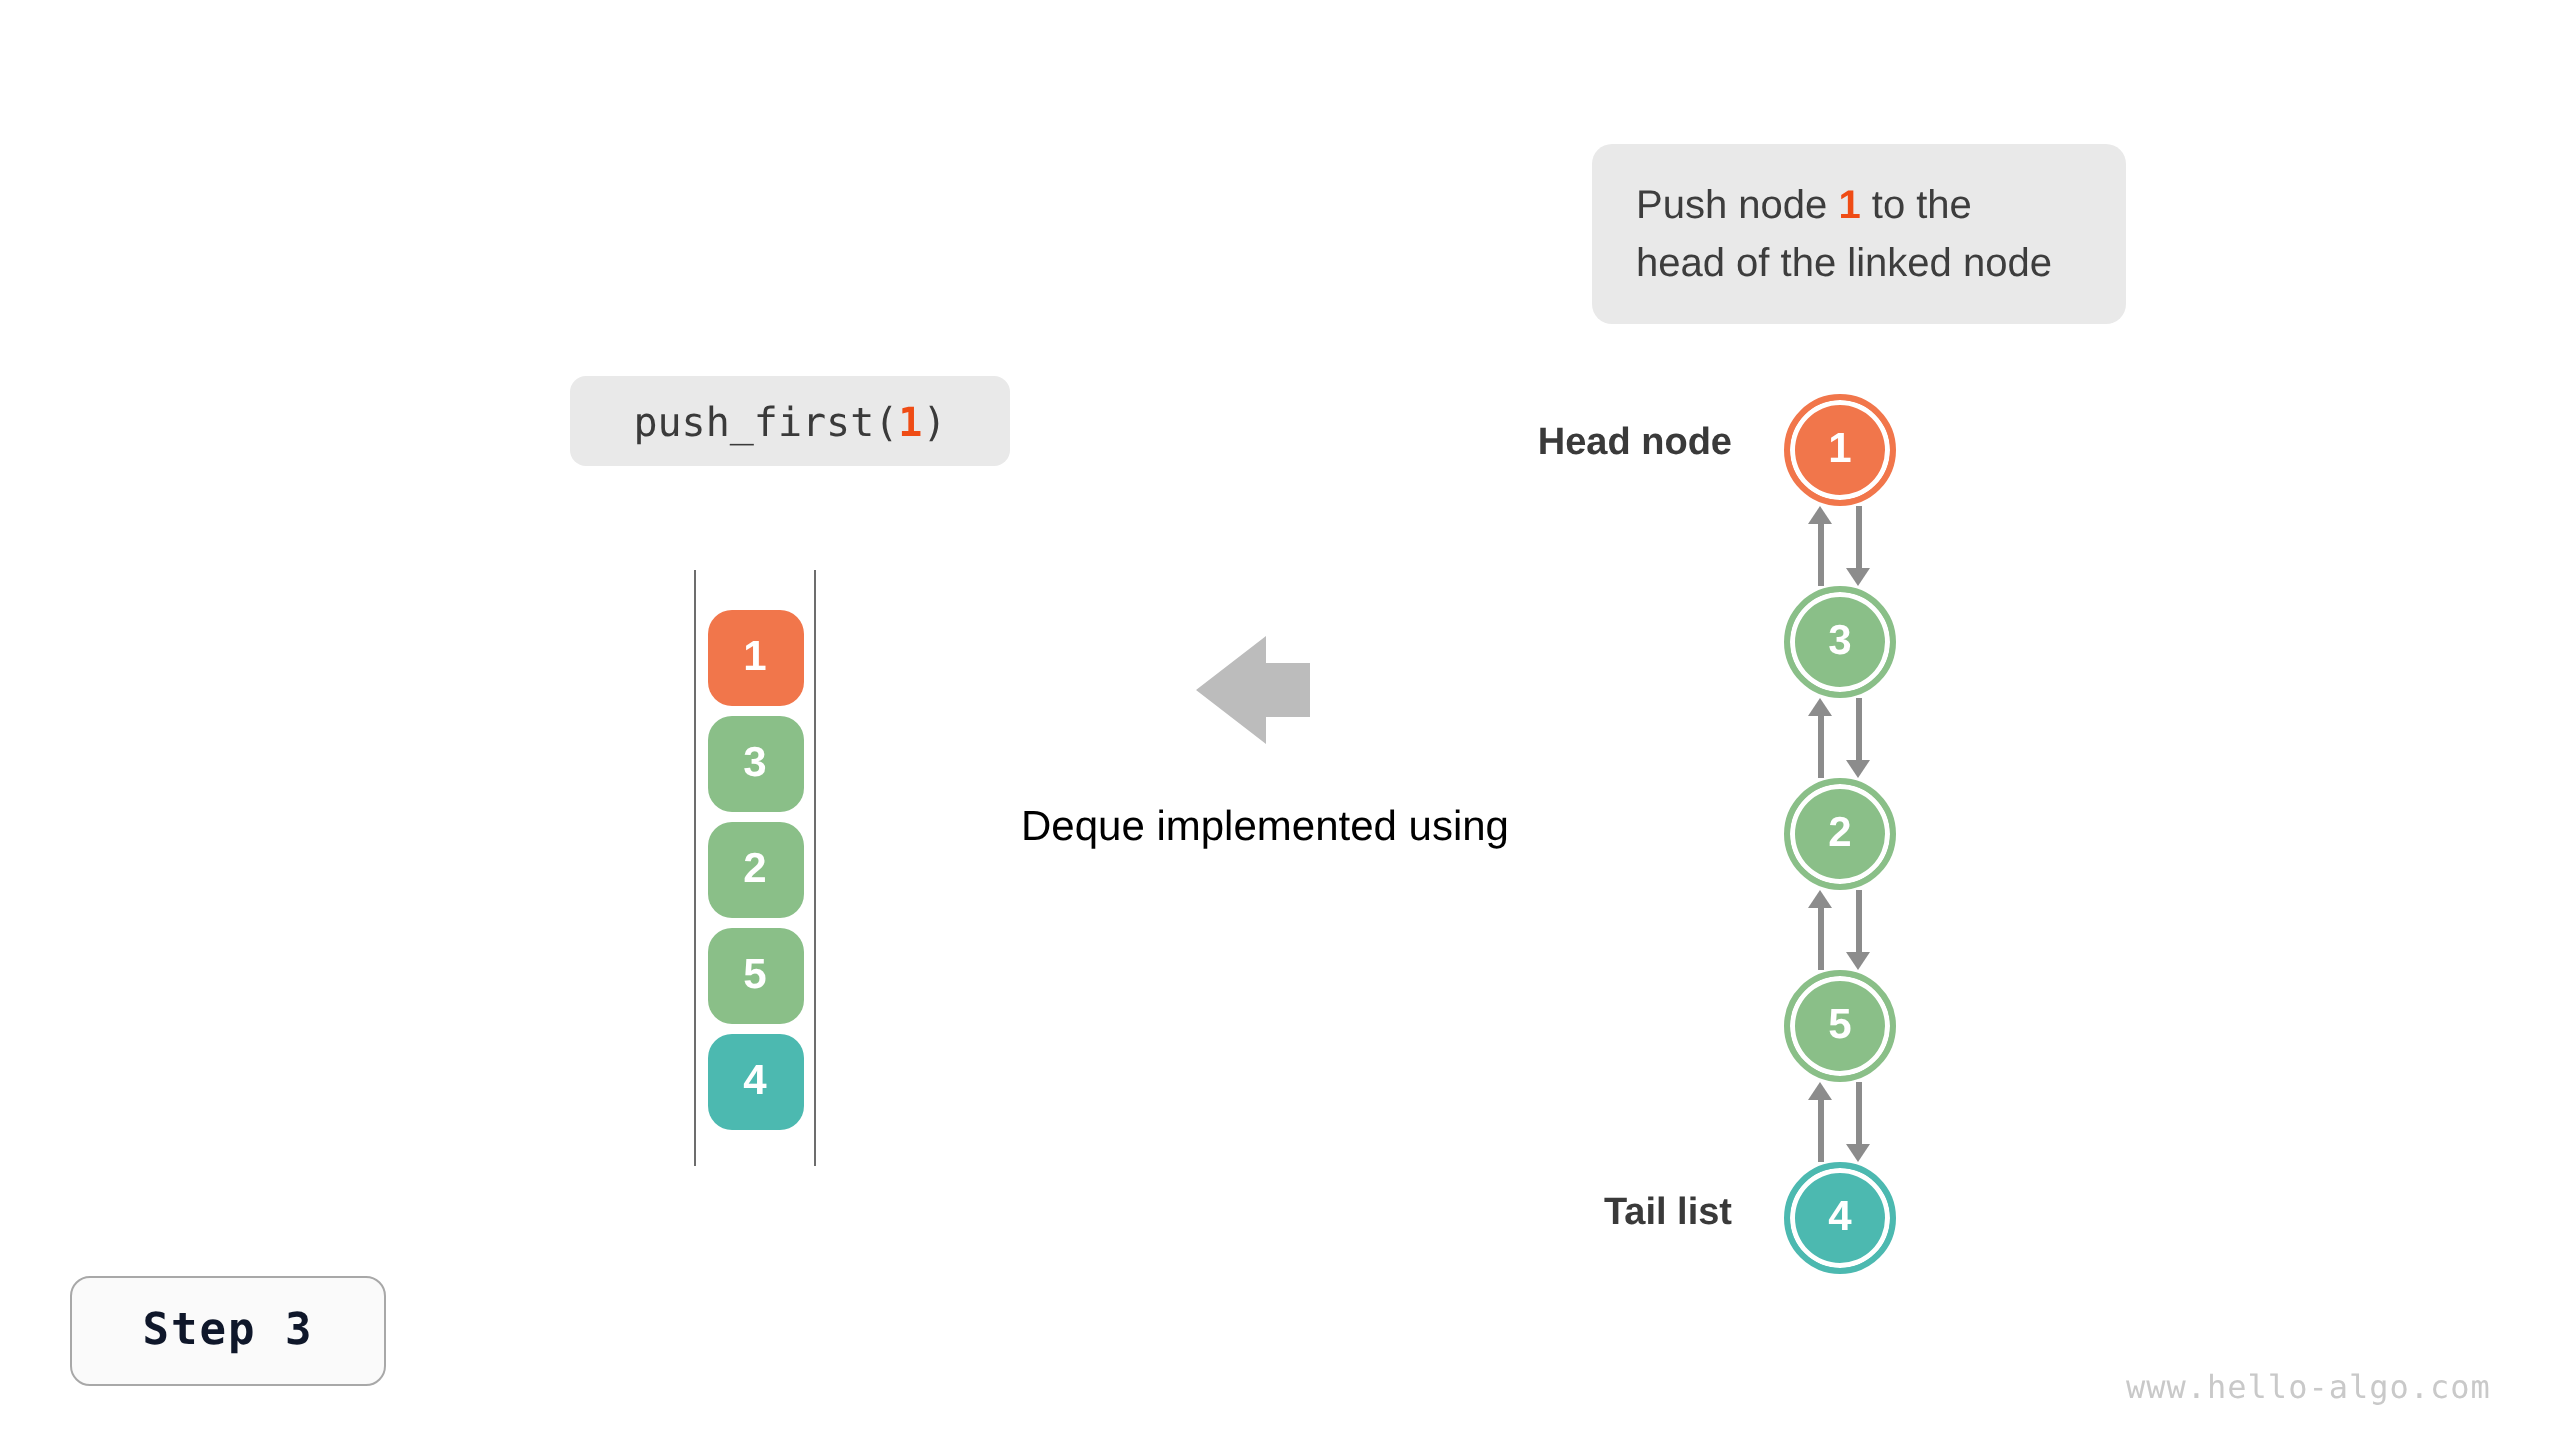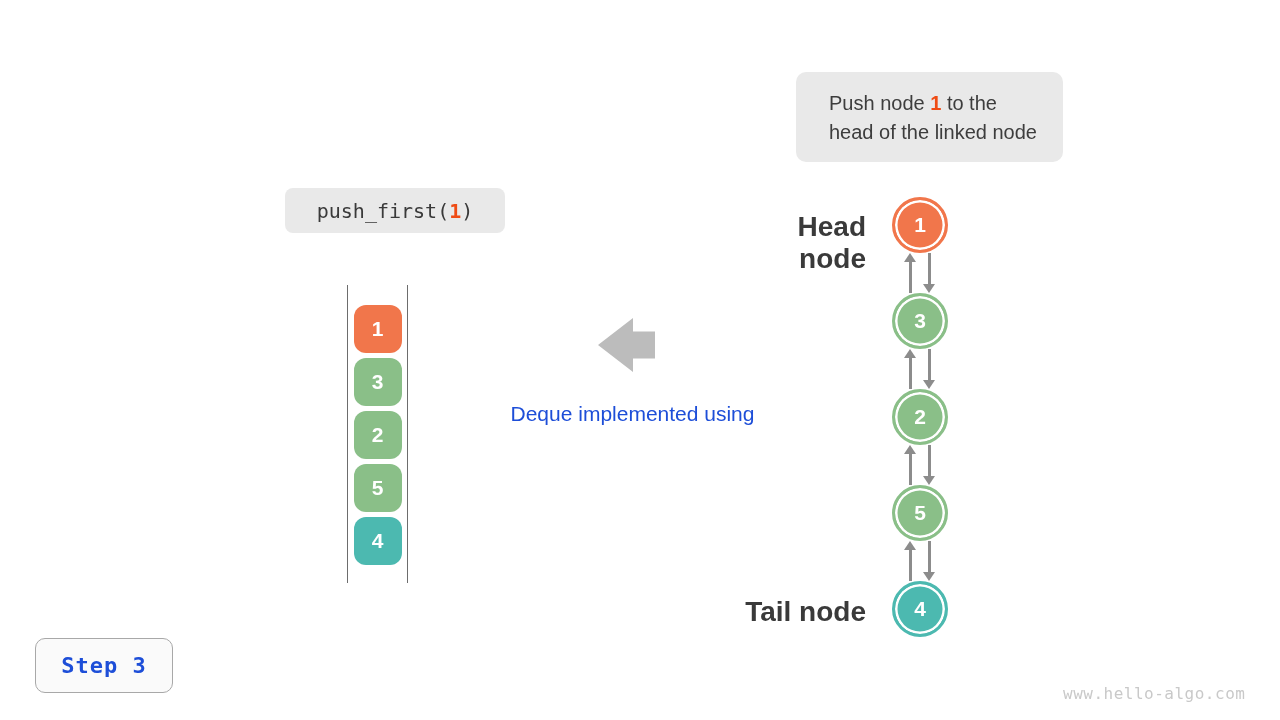--- a/index.html
+++ b/index.html
@@ -4,21 +4,21 @@
 <style>
   * { box-sizing: border-box; margin: 0; padding: 0; }
   html, body { width: 1280px; height: 720px; background: #ffffff; overflow: hidden; }
   body { font-family: "Liberation Sans", sans-serif; position: relative; }
   .abs { position: absolute; }
 
   
   .callout {
     left: 796px; top: 72px; width: 267px; height: 90px;
     background: #e9e9e9; border-radius: 10px;
-    padding: 17px 18px 0 33px;
+    padding: 17px 18px 0 22px;
     font-size: 20px; line-height: 29px; color: #3d3d3d;
   }
   .callout b { font-weight: bold; }
 
   
   .code-box {
     left: 285px; top: 188px; width: 220px; height: 45px;
     background: #e9e9e9; border-radius: 8px;
     display: flex; align-items: center; justify-content: center;
     font-family: "DejaVu Sans Mono", monospace;
@@ -40,21 +40,21 @@
   }
 
   
   .big-arrow { left: 598px; top: 318px; }
   .big-arrow polygon { fill: #bcbcbc; }
 
   
   .caption {
     left: 460px; top: 399px; width: 345px;
     text-align: center; font-size: 21px; line-height: 29px;
-    color: #1d4ed8;
+    color: #000000;
   }
 
   
   .node {
     width: 56px; height: 56px; border-radius: 50%;
     border: 3px solid; box-shadow: inset 0 0 0 2.5px #ffffff;
     display: flex; align-items: center; justify-content: center;
     color: #ffffff; font-size: 21px; font-weight: bold;
   }
 
@@ -74,30 +74,30 @@
   }
   .arr.down .head {
     bottom: 0; left: 0; width: 0; height: 0;
     border-left: 6.5px solid transparent; border-right: 6.5px solid transparent;
     border-top: 9px solid #8c8c8c;
   }
 
   
   .node-label {
     left: 736px; width: 130px; text-align: right;
-    font-size: 28px; font-weight: bold; color: #3a3a3a;
+    font-size: 19px; font-weight: bold; color: #3a3a3a;
   }
 
   
   .step-box {
-    left: 35px; top: 638px; width: 138px; height: 55px;
+    left: 35px; top: 638px; width: 158px; height: 55px;
     background: #fafafa; border: 1.5px solid #a8a8a8; border-radius: 10px;
     display: flex; align-items: center; justify-content: center;
     font-family: "DejaVu Sans Mono", monospace;
-    font-size: 22px; font-weight: bold; color: #1d4ed8; letter-spacing: 1px;
+    font-size: 22px; font-weight: bold; color: #0f172a; letter-spacing: 1px;
   }
 
   
   .watermark {
     left: 1063px; top: 684px;
     font-family: "DejaVu Sans Mono", monospace;
     font-size: 16px; color: #c9c9c9; letter-spacing: 0.5px;
   }
 </style>
 </head>
@@ -124,21 +124,21 @@
 
 <svg class="abs big-arrow" width="57" height="54" viewBox="0 0 57 54">
   <polygon points="0,27 35,0 35,13.5 57,13.5 57,40.5 35,40.5 35,54"></polygon>
 </svg>
 
 <div class="abs caption">
   <div>Deque implemented using</div>
 </div>
 
 <div class="abs node-label" style="top:211px">Head node</div>
-<div class="abs node-label" style="top:596px">Tail node</div>
+<div class="abs node-label" style="top:596px">Tail list</div>
 
 <div class="abs node" style="left: 892px; top: 197px; background-color: rgb(241, 118, 75); border-color: rgb(241, 118, 75);">1</div>
 <div class="abs node" style="left: 892px; top: 293px; background-color: rgb(138, 191, 136); border-color: rgb(138, 191, 136);">3</div>
 <div class="abs node" style="left: 892px; top: 389px; background-color: rgb(138, 191, 136); border-color: rgb(138, 191, 136);">2</div>
 <div class="abs node" style="left: 892px; top: 485px; background-color: rgb(138, 191, 136); border-color: rgb(138, 191, 136);">5</div>
 <div class="abs node" style="left: 892px; top: 581px; background-color: rgb(76, 185, 176); border-color: rgb(76, 185, 176);">4</div>
 
 <div class="abs gap" style="top:253px">
   <div class="arr up left">
       <i class="head"></i>

